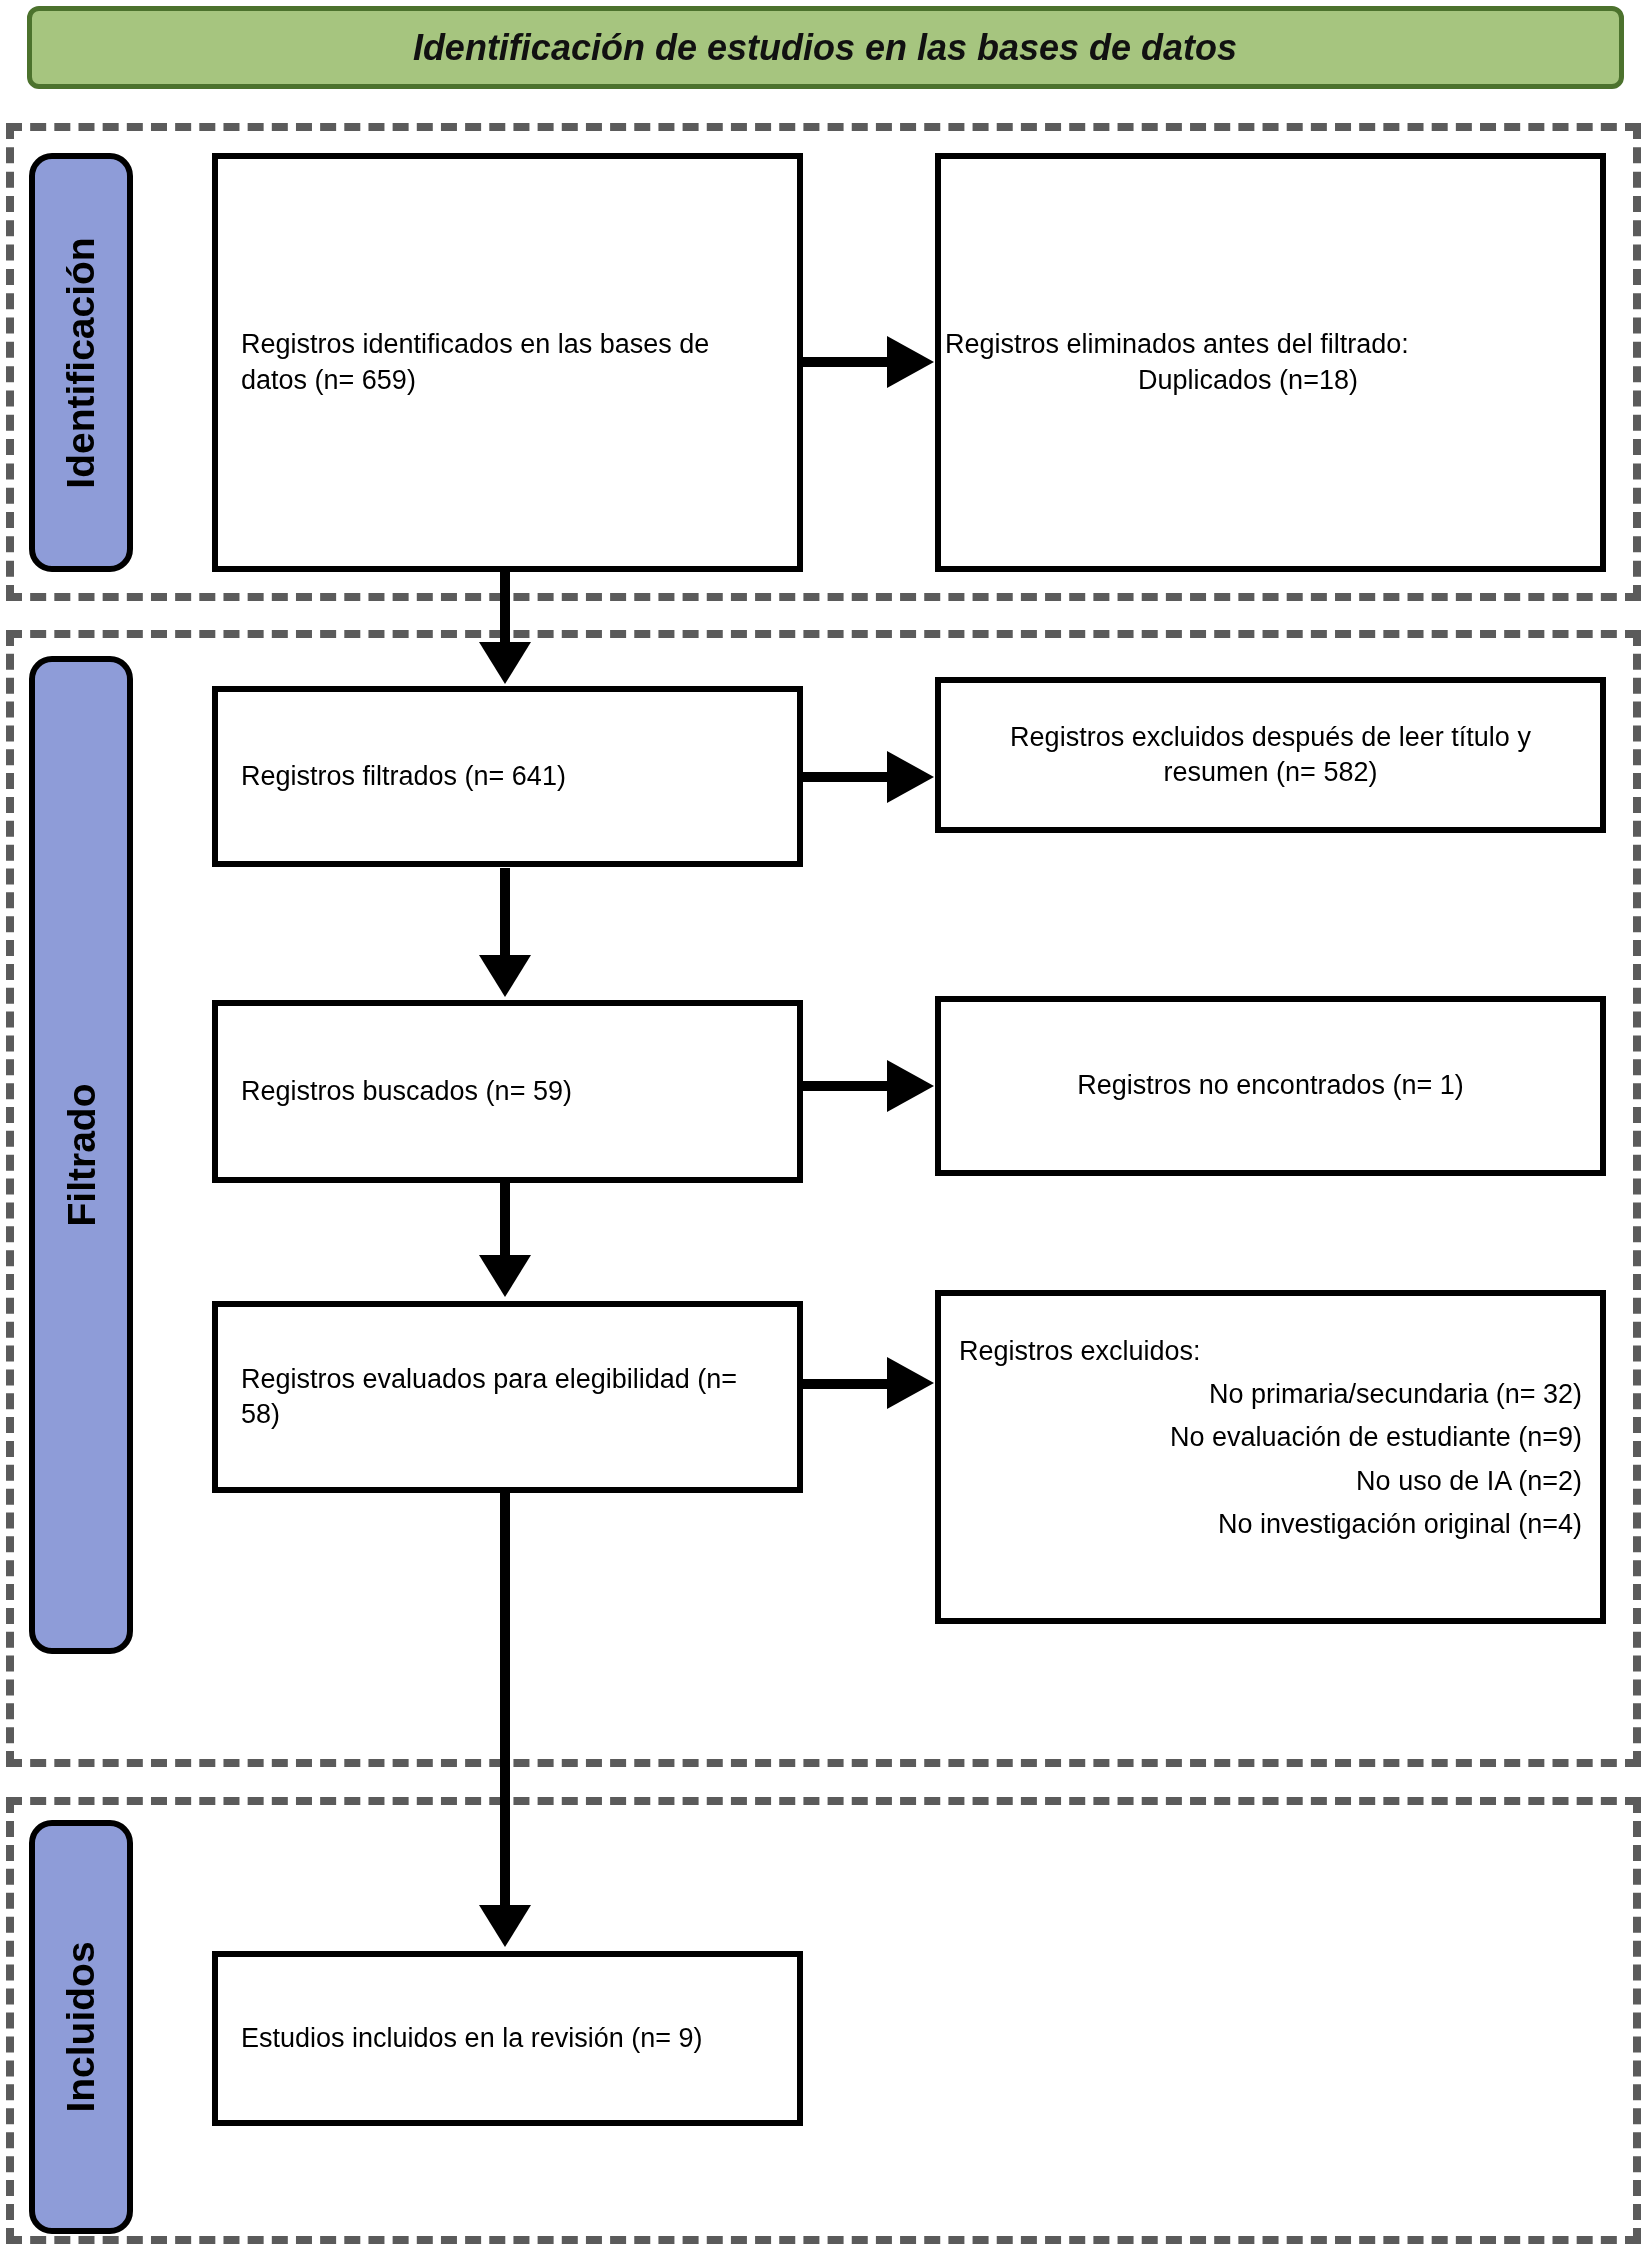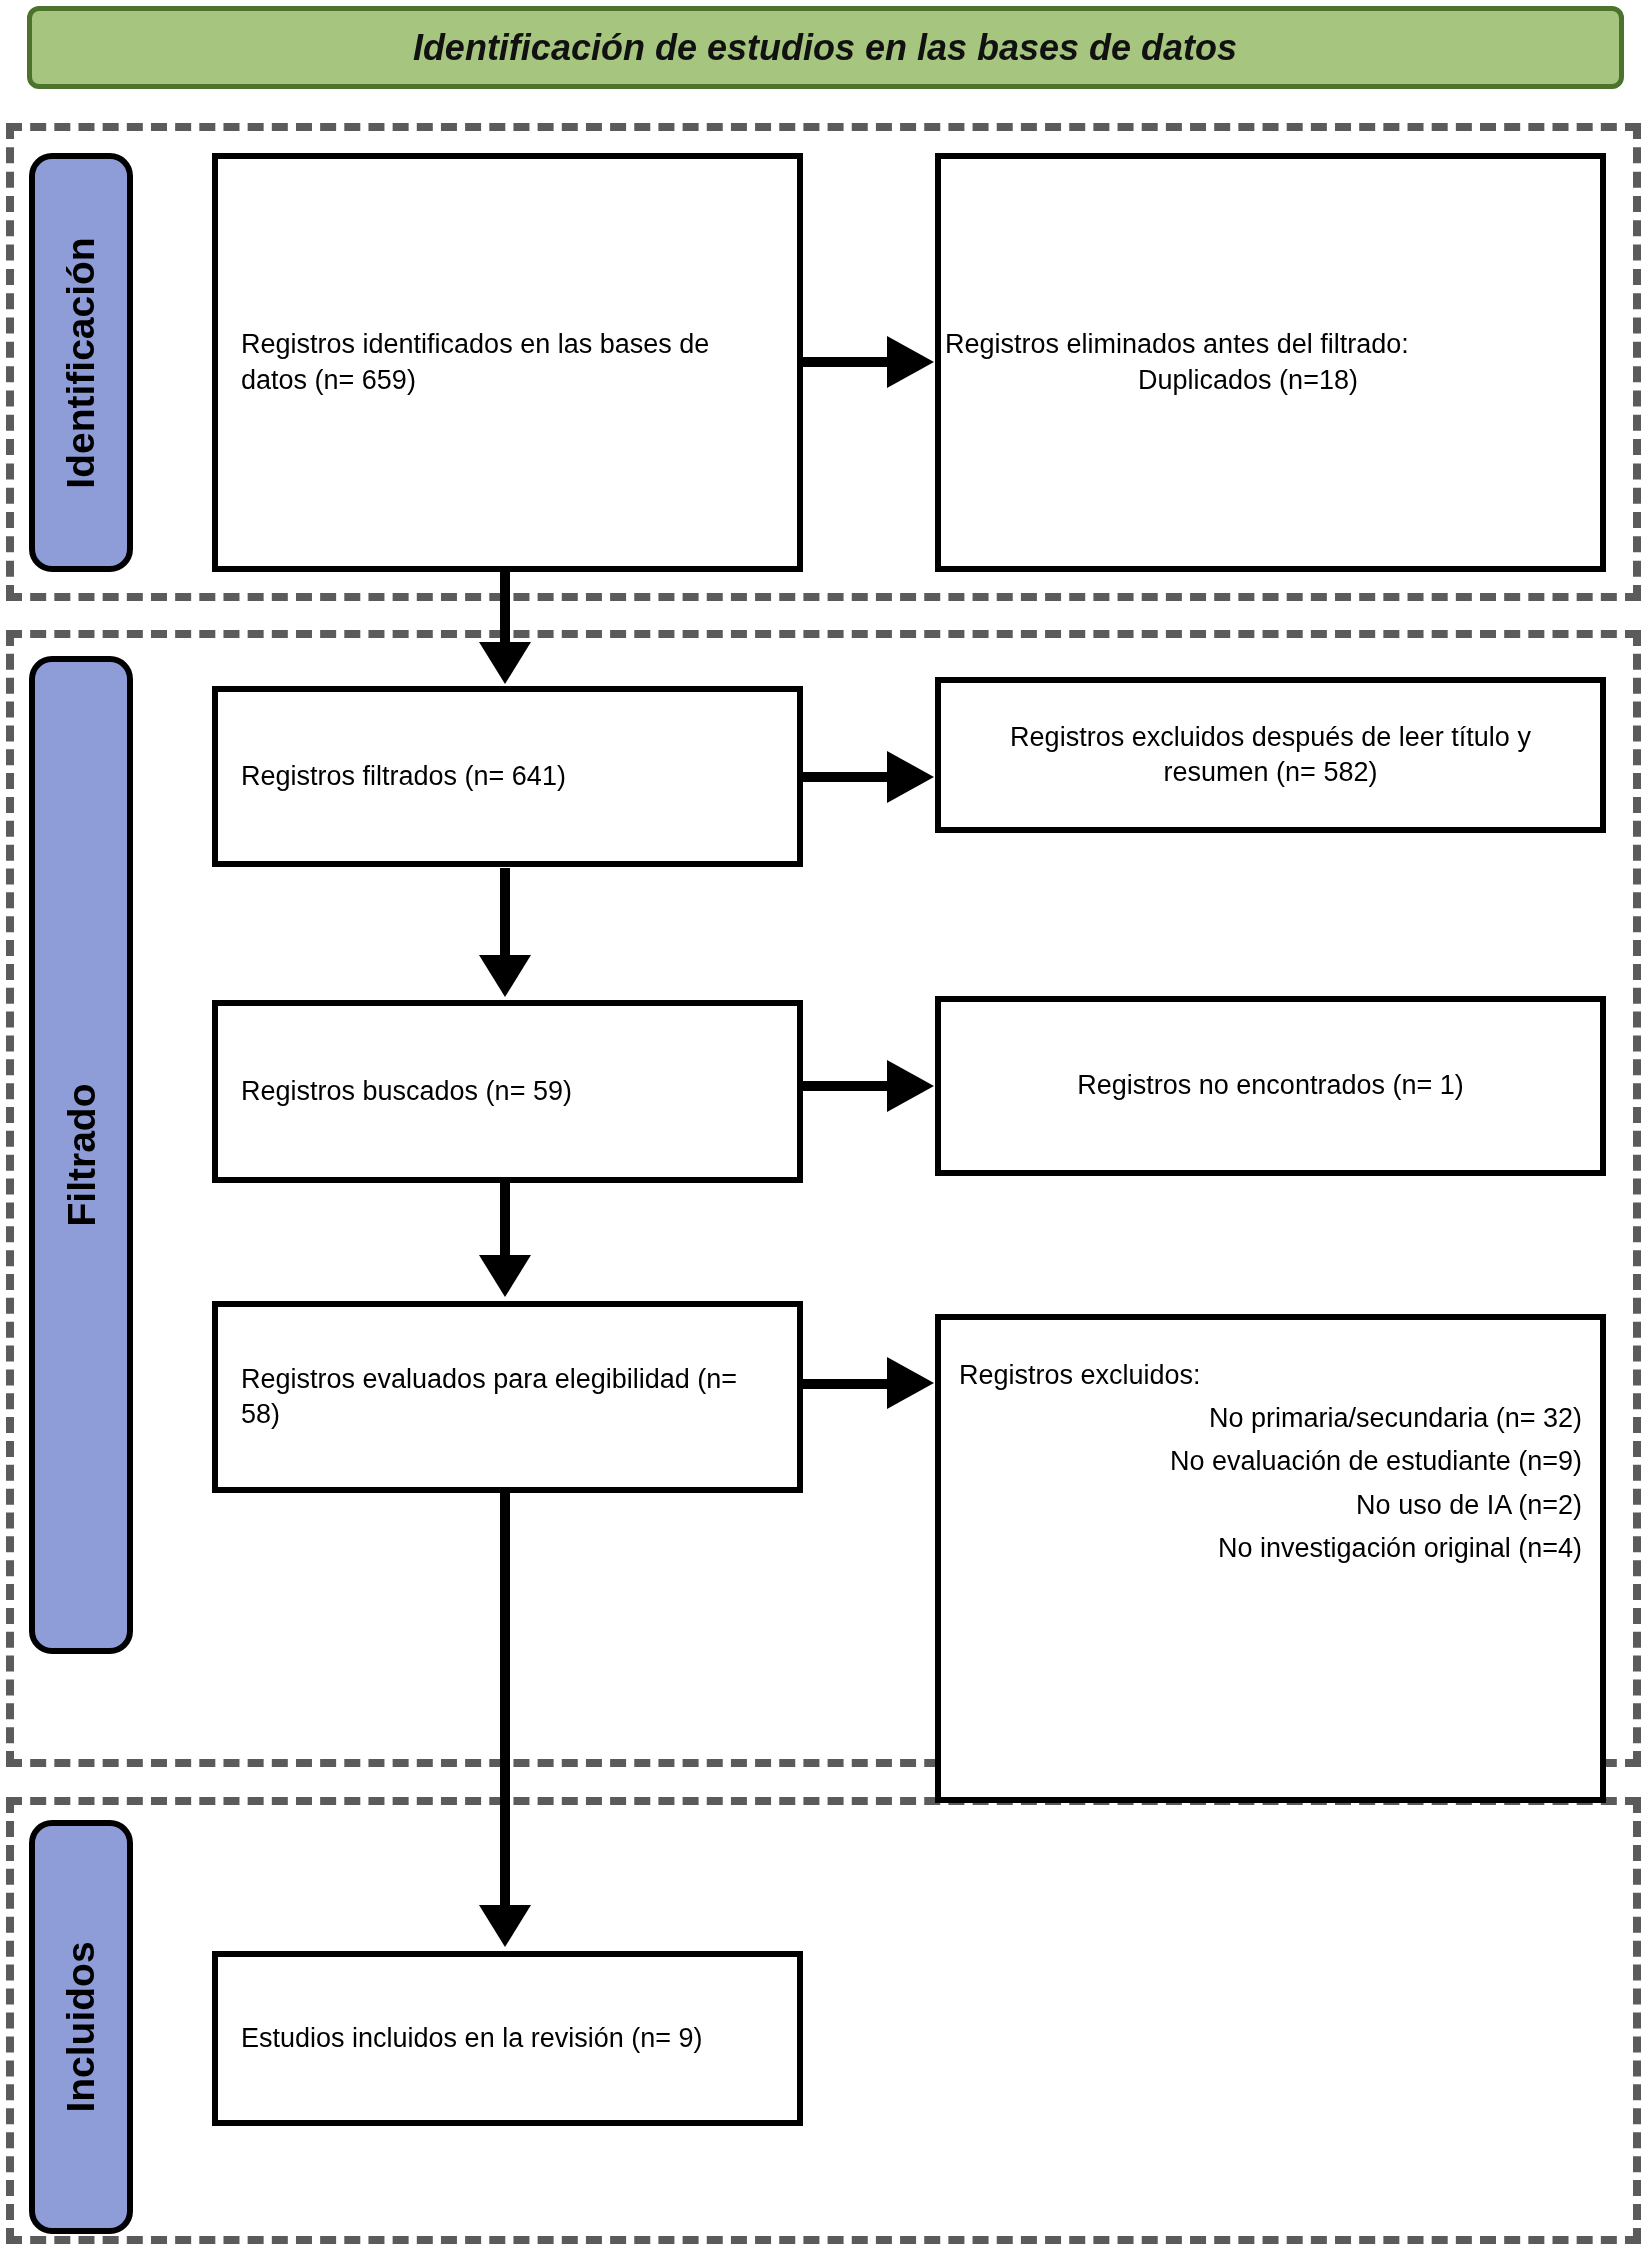--- a/index.html
+++ b/index.html
@@ -78,21 +78,21 @@
   #box-identified { top: 153px;  height: 419px; padding: 0 23px; }
   #box-screened   { top: 686px;  height: 181px; padding: 0 23px; }
   #box-sought     { top: 1000px; height: 183px; padding: 0 23px; }
   #box-assessed   { top: 1301px; height: 192px; padding: 0 23px; }
   #box-included   { top: 1951px; height: 175px; padding: 0 53px 0 23px; }
 
   #box-removed    { top: 153px;  height: 419px; padding: 0 4px; }
   #box-removed .detail { text-align: center; padding-right: 45px; }
   #box-excl-title-abstract { top: 677px; height: 156px; padding: 0 21px; text-align: center; }
   #box-not-retrieved       { top: 996px; height: 180px; padding: 12px 21px; text-align: center; }
-  #box-excluded   { top: 1290px; height: 489px; padding: 34px 18px 0 18px; justify-content: flex-start; line-height: 1.6; margin-top: 24px; }
+  #box-excluded   { top: 1290px; height: 334px; padding: 34px 18px 0 18px; justify-content: flex-start; line-height: 1.6; }
   #box-excluded .reason { text-align: right; }
 
   
   .arrow-shaft-v, .arrow-shaft-h, .arrow-head-down, .arrow-head-right {
     position: absolute;
   }
   .arrow-shaft-v { width: 9.8px; background: var(--arrow-color, #000000); }
   .arrow-shaft-h { height: 9.8px; background: var(--arrow-color, #000000); }
   .arrow-head-down {
     width: 0; height: 0;

